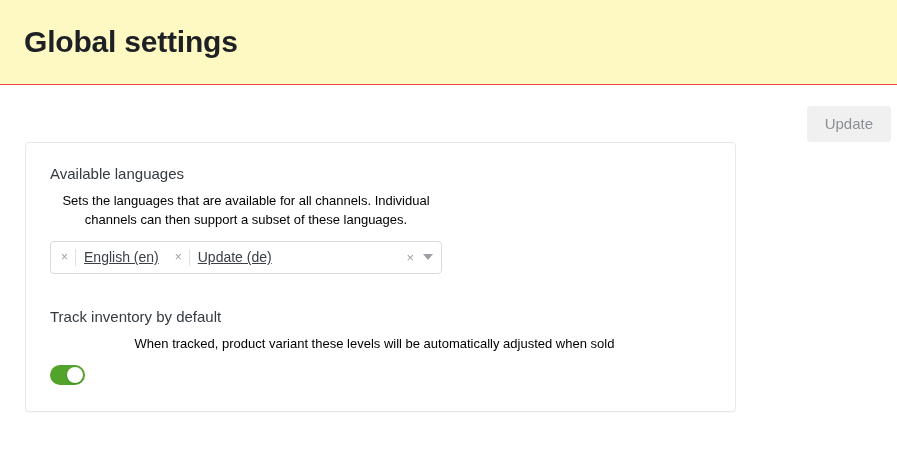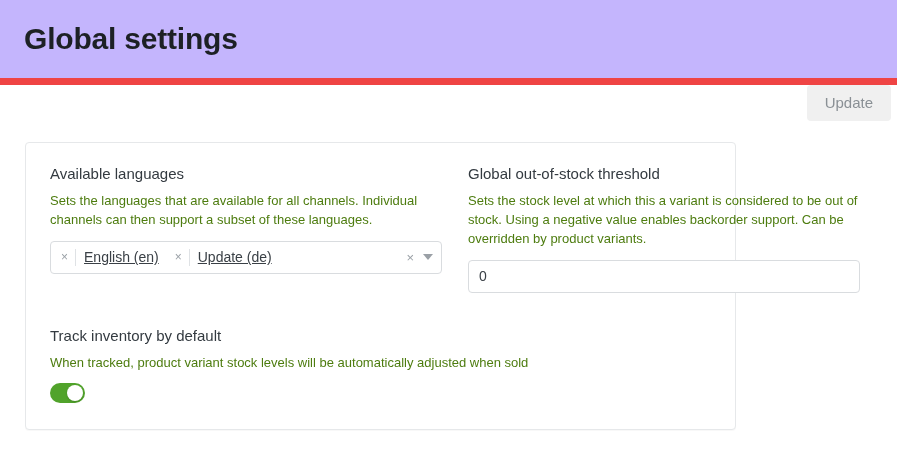--- a/index.html
+++ b/index.html
@@ -12,40 +12,40 @@
     background: #ffffff;
     font-family: "Liberation Sans", sans-serif;
     color: #2b3137;
     overflow: hidden;
   }
 
   
   .page-header {
     height: 85px;
     box-sizing: border-box;
-    background: #c4b5fd;
-    border-bottom: 7px solid #ef4444;
+    background: #fef9c3;
+    border-bottom: 1px solid #ef4444;
     display: flex;
     align-items: center;
     padding: 0 24px;
   }
   .page-title {
     font-size: 30px;
     font-weight: bold;
     letter-spacing: -0.2px;
     color: #1d2125;
     margin: 0;
   }
 
   
   .action-bar {
     height: 57px;
     box-sizing: border-box;
     display: flex;
-    align-items: flex-start;
+    align-items: flex-end;
     justify-content: flex-end;
     padding: 0 6px 0 24px;
   }
   .update-button {
     background: #f0f0f0;
     color: #8a9095;
     border: none;
     border-radius: 4px;
     font-family: "Liberation Sans", sans-serif;
     font-size: 15px;
@@ -75,23 +75,24 @@
   }
 
   .field-label {
     font-size: 15px;
     color: #333a40;
     margin: 0 0 9px 0;
     line-height: 1.2;
   }
   .field-desc {
     font-size: 13px;
-    color: #4d7c0f;
+    color: #000000;
     line-height: 1.45;
     margin: 0 0 11px 0;
+    text-align: center;
   }
 
   
   .multiselect {
     border: 1px solid #d9dcdf;
     border-radius: 4px;
     background: #fff;
     height: 33px;
     box-sizing: border-box;
     display: flex;
@@ -225,29 +226,24 @@
 
         </div>
 
         <div class="ms-actions">
           <span class="ms-clear">×</span>
           <span class="ms-caret"></span>
         </div>
       </div>
     </div>
 
-    <div class="col">
-      <div class="field-label">Global out-of-stock threshold</div>
-      <div class="field-desc">Sets the stock level at which this a variant is considered to be out of stock. Using a negative value enables backorder support. Can be overridden by product variants.</div>
-      <input class="text-input" type="text" value="0" style="">
-    </div>
 
   </div>
 
   <div class="toggle-section">
     <div class="field-label">Track inventory by default</div>
-    <div class="field-desc">When tracked, product variant stock levels will be automatically adjusted when sold</div>
+    <div class="field-desc">When tracked, product variant these levels will be automatically adjusted when sold</div>
     <div class="toggle">
       <div class="toggle-knob"></div>
     </div>
   </div>
 
 </div>
 
 </body></html>

